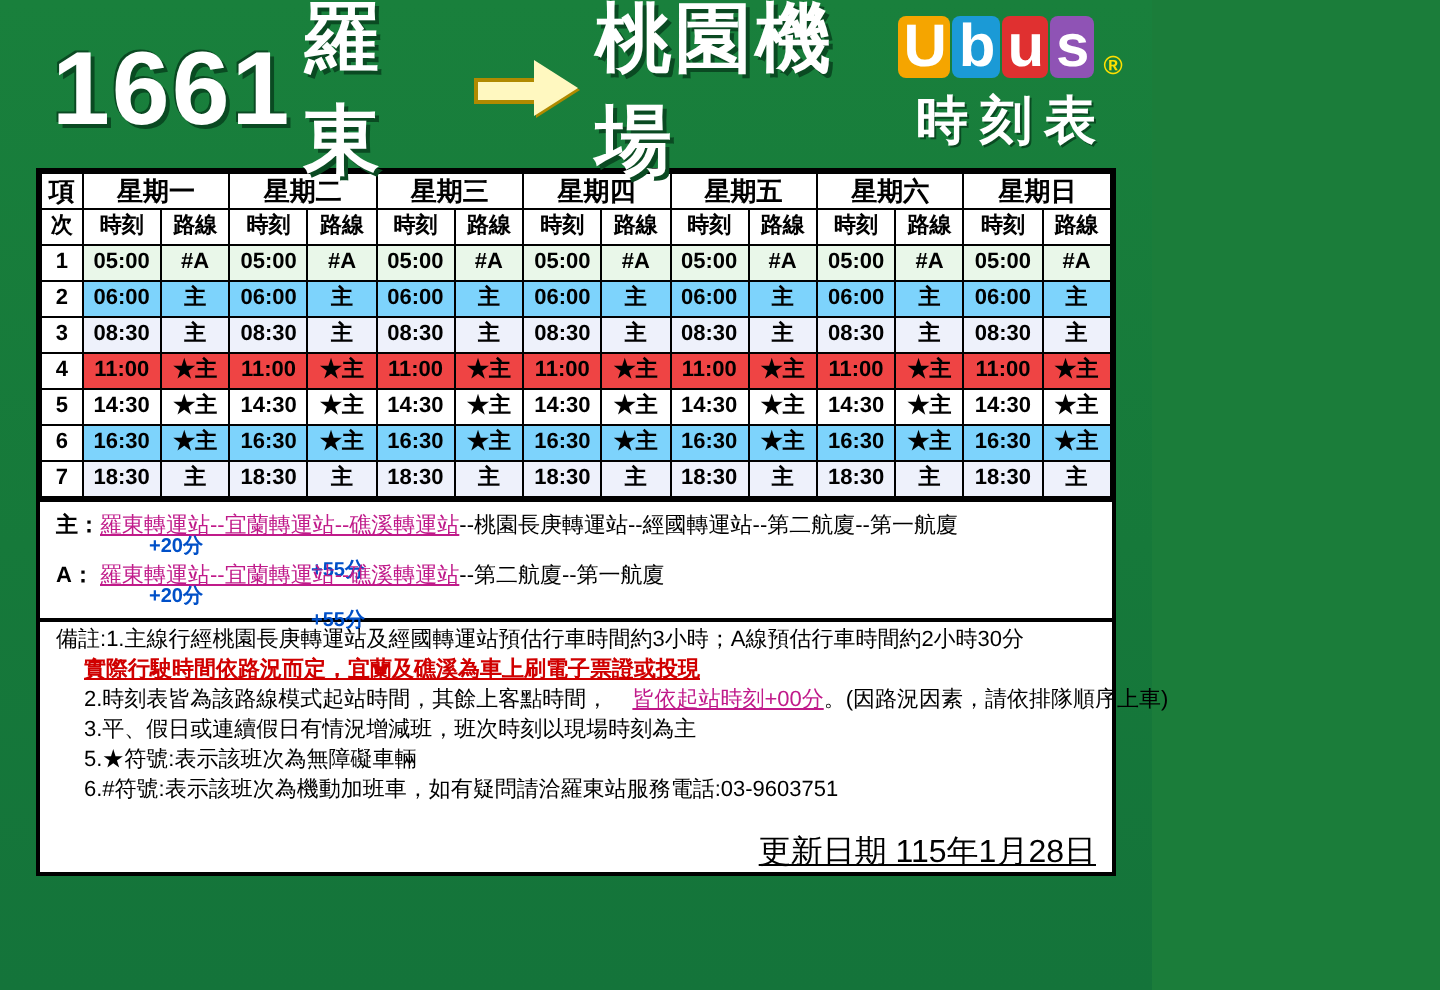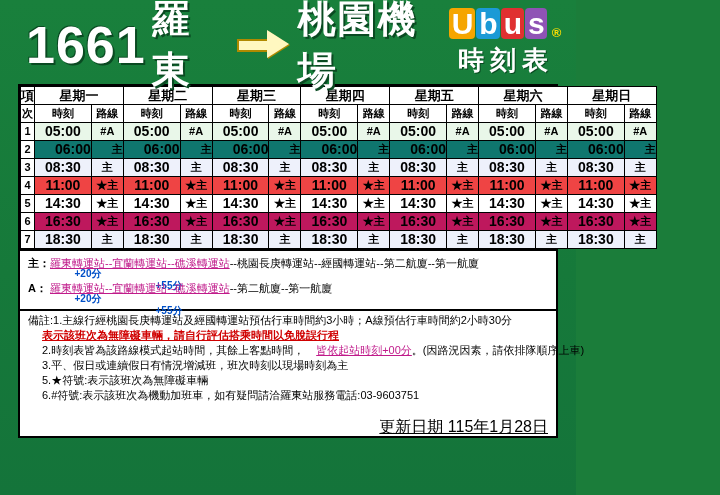--- a/index.html
+++ b/index.html
@@ -108,28 +108,28 @@
   }
   .day-head {
     font-size:13px;
     background:#fff;
   }
   .sub-head { font-size:11px; background:#fff; }
   .col-idx { width:26px; }
   .col-time { width:47px; }
   .col-route { width:43px; }
   td.idx { background:#fff; font-size:11px; }
-  td.time { font-size:14px; }
+  td.time { font-size:11px; }
   td.route { font-size:11px; }
   tr.r1 td.time, tr.r1 td.route { background:#e9f7e9; }
-  tr.r2 td.time, tr.r2 td.route { background:#0f766e;padding-left:20px; }
+  tr.r2 td.time, tr.r2 td.route { background:#7dd3fc; }
   tr.r3 td.time, tr.r3 td.route { background:#eef1fb; }
   tr.r4 td.time, tr.r4 td.route { background:#ef4444; }
   tr.r5 td.time, tr.r5 td.route { background:#ffffff; }
-  tr.r6 td.time, tr.r6 td.route { background:#be185d;margin-left:36px; }
+  tr.r6 td.time, tr.r6 td.route { background:#7dd3fc;margin-left:36px; }
   tr.r7 td.time, tr.r7 td.route { background:#eef1fb; }
 
   
   .legend {
     background:#fff;
     border:2px solid #000;
     border-top:none;
     margin:0 10px;
     padding:4px 6px 4px 8px;
     font-size:11px;
@@ -387,21 +387,21 @@
       <span class="m1">+20分</span>
       <span class="m2">+55分</span>
     </div>
   </div>
 
   <div class="notes">
     <div class="row">
       <span>備註:</span><span>1.主線行經桃園長庚轉運站及經國轉運站預估行車時間約3小時；A線預估行車時間約2小時30分</span>
     </div>
     <div class="row indent">
-      <span class="red">表示該班次為無障礙車輛，請自行評估搭乘時間以免脫誤行程</span>
+      <span class="red">實際行駛時間依路況而定，宜蘭及礁溪為車上刷電子票證或投現</span>
     </div>
     <div class="row indent">
       <span>2.時刻表皆為該路線模式起站時間，其餘上客點時間，</span><span class="hl">皆依起站時刻+00分</span><span>。(因路況因素，請依排隊順序上車)</span>
     </div>
     <div class="row indent">
       <span>3.平、假日或連續假日有情況增減班，班次時刻以現場時刻為主</span>
     </div>
     <div class="row indent">
       <span>5.★符號:表示該班次為無障礙車輛</span>
     </div>

